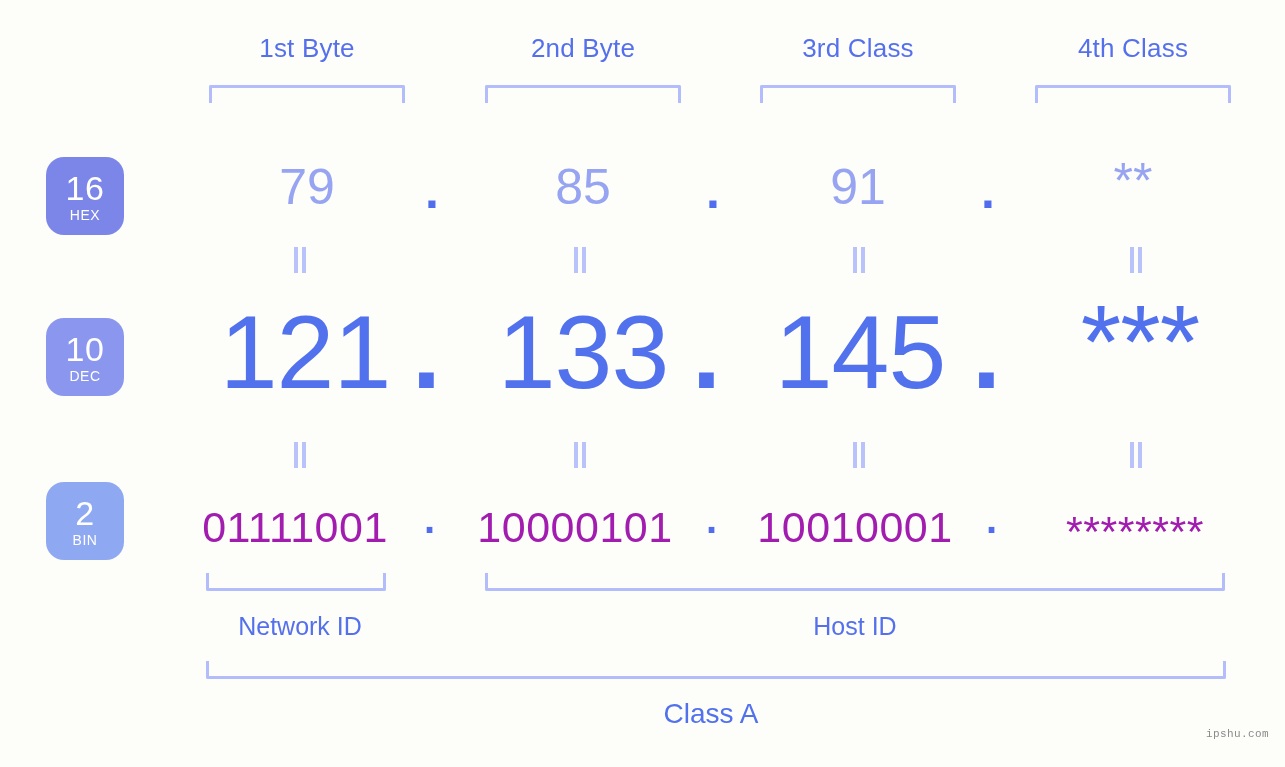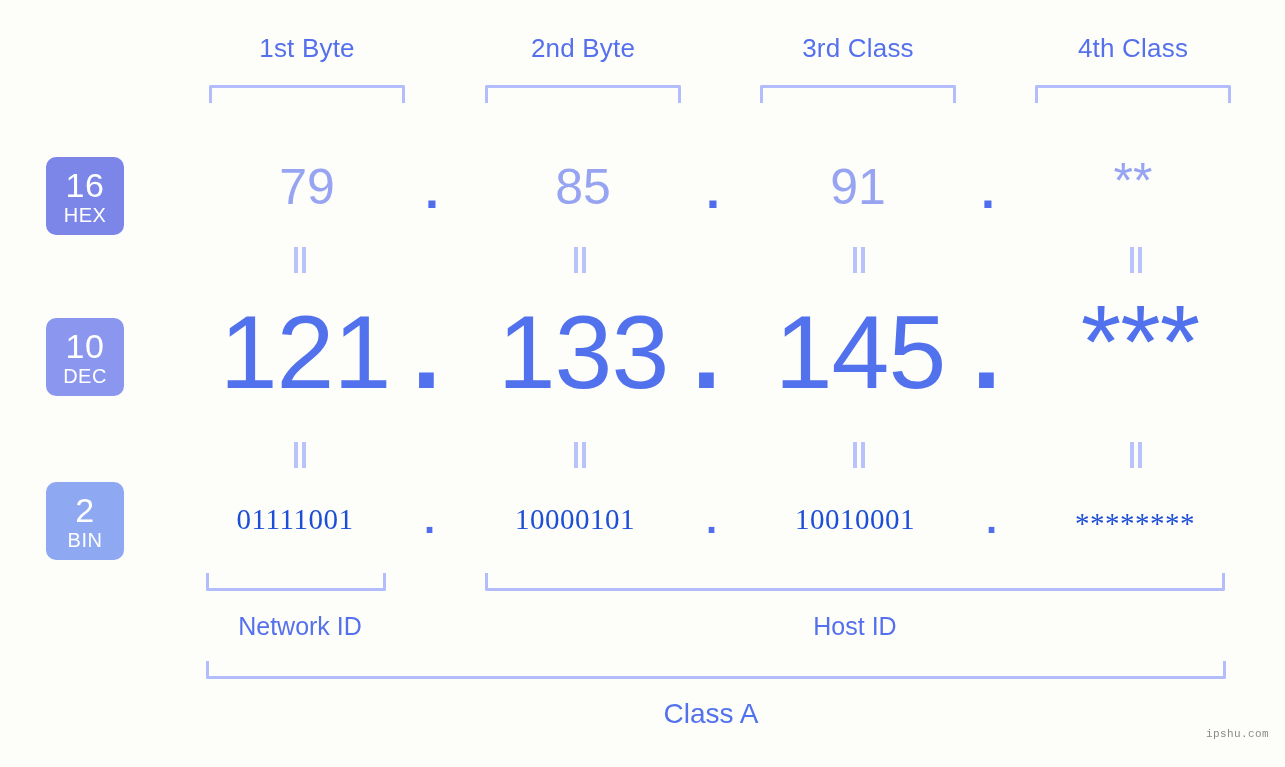--- a/index.html
+++ b/index.html
@@ -50,35 +50,35 @@
     border-top: none;
     border-radius: 0 0 2px 2px;
   }
 
   
   .badge {
     position: absolute;
     left: 46px;
     width: 78px;
     height: 78px;
-    border-radius: 10px;
+    border-radius: 18px;
     color: #ffffff;
     display: flex;
     flex-direction: column;
     align-items: center;
     justify-content: center;
     line-height: 1;
   }
   .badge .num {
     font-size: 34px;
     font-weight: 400;
     letter-spacing: 0.5px;
   }
   .badge .abbr {
-    font-size: 20px;
+    font-size: 14px;
     font-weight: 400;
     margin-top: 3px;
     letter-spacing: 0.5px;
   }
 
   
   .row { position: absolute; left: 0; width: 1285px; }
 
   .cell {
     position: absolute;
@@ -113,23 +113,23 @@
   .dec-dot {
     position: absolute;
     font-size: 104px;
     color: #5271ed;
     font-weight: 700;
     line-height: 1;
   }
 
   
   .bin-val {
-    font-size: 29px;
-    color: #1d4ed8;
-    font-family: Liberation Serif, serif;
+    font-size: 43px;
+    color: #a21caf;
+    font-family: Liberation Sans, sans-serif;
     font-weight: 400;
     letter-spacing: 0.5px;
   }
   .bin-dot {
     position: absolute;
     font-size: 40px;
     color: #4f6ded;
     font-weight: 700;
     line-height: 1;
   }

